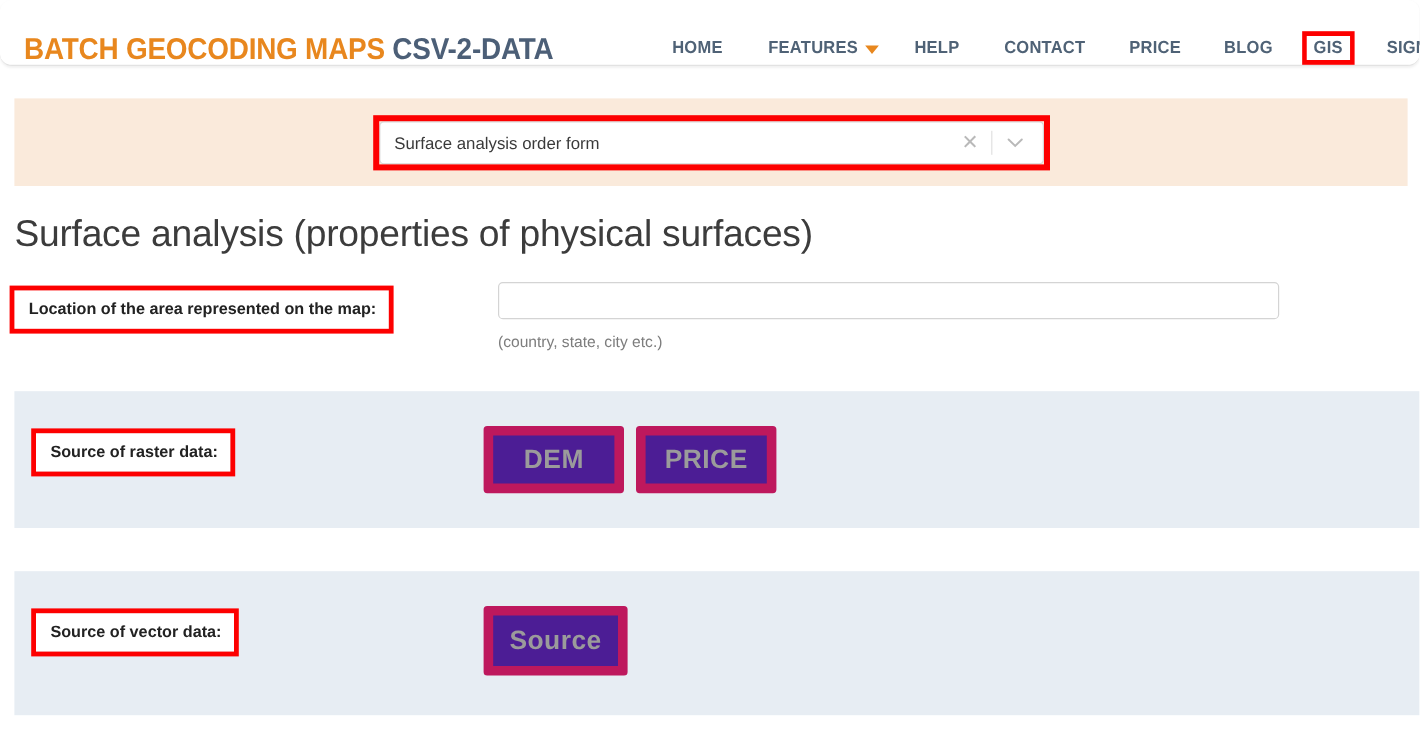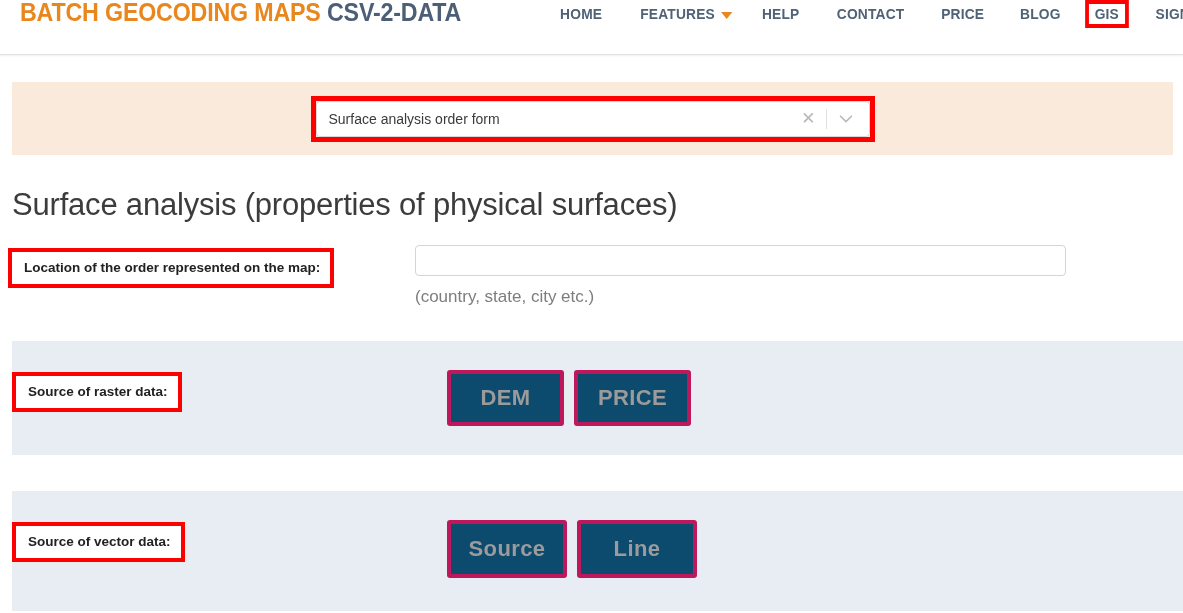--- a/index.html
+++ b/index.html
@@ -13,24 +13,25 @@
     background: #ffffff;
     font-family: "Liberation Sans", sans-serif;
   }
 
   
   .site-header {
     position: relative;
     height: 55px;
     background: #ffffff;
     display: flex;
-    align-items: flex-start;
+    align-items: flex-end;
     padding: 0 14px 0 20px;
     border-bottom: 1px solid #e2e2e2;
     box-shadow: 0 1px 2px rgba(0,0,0,0.06);
+    border-radius: 10px;
   }
   .logo {
     font-size: 25px;
     font-weight: bold;
     letter-spacing: -0.2px;
     white-space: nowrap;
     transform: scaleX(0.93);
     transform-origin: left center;
     line-height: 1;
     margin-right: 34px;
@@ -117,21 +118,21 @@
   }
   .select-arrow {
     padding: 0 6px 0 12px;
     cursor: pointer;
     display: flex;
     align-items: center;
   }
 
   
   .page-title {
-    margin: 33px 0 0 12px;
+    margin: 23px 0 0 12px;
     font-size: 31px;
     font-weight: normal;
     color: #3c3c3c;
     letter-spacing: -0.2px;
     line-height: 1.1;
   }
 
   
   .location-row {
     display: flex;
@@ -159,47 +160,47 @@
     border: 1px solid #d4d4d4;
     border-radius: 4px;
     background: #ffffff;
     font-size: 14px;
     color: #333;
     padding: 0 10px;
     font-family: "Liberation Sans", sans-serif;
     outline: none;
   }
   .hint {
-    font-size: 17px;
+    font-size: 13px;
     color: #7d7d7d;
     margin-top: 11px;
   }
 
   
   .source-block {
     margin-left: 12px;
     background: #e7edf3;
     display: flex;
     align-items: flex-start;
     padding: 24px 0 26px 0;
   }
   .source-block.raster { margin-top: 34px; min-height: 114px; }
   .source-block.vector { margin-top: 36px; min-height: 120px; }
 
-  .source-label-cell { width: 435px; padding: 11px 0 0 4px; }
+  .source-label-cell { width: 391px; padding: 11px 0 0 18px; }
   .source-btn-cell {
     display: flex;
     gap: 10px;
     padding-top: 5px;
   }
   .opt-btn {
     width: 117px;
     height: 56px;
-    background: #0c4a6e;
-    border: 4px solid #be185d;
+    background: #4c1d95;
+    border: 8px solid #be185d;
     border-radius: 3px;
     display: flex;
     align-items: center;
     justify-content: center;
     color: #9b9b9b;
     font-size: 22px;
     font-weight: bold;
     letter-spacing: 0.4px;
     cursor: pointer;
     font-family: "Liberation Sans", sans-serif;
@@ -244,21 +245,21 @@
         </svg>
       </span>
     </div>
   </div>
 </div>
 
 <h1 class="page-title">Surface analysis (properties of physical surfaces)</h1>
 
 <div class="location-row">
   <div class="location-label-cell">
-    <span class="label-boxed">Location of the order represented on the map:</span>
+    <span class="label-boxed">Location of the area represented on the map:</span>
   </div>
   <div class="location-field-cell">
     <input class="text-input" type="text" placeholder="" style="">
     <div class="hint">(country, state, city etc.)</div>
   </div>
 </div>
 
 <div class="source-block raster">
   <div class="source-label-cell">
     <span class="label-boxed">Source of raster data:</span>
@@ -268,15 +269,14 @@
     <div class="opt-btn">PRICE</div>
   </div>
 </div>
 
 <div class="source-block vector">
   <div class="source-label-cell">
     <span class="label-boxed">Source of vector data:</span>
   </div>
   <div class="source-btn-cell">
     <div class="opt-btn vector-btn">Source</div>
-    <div class="opt-btn vector-btn">Line</div>
   </div>
 </div>
 
 </body></html>

